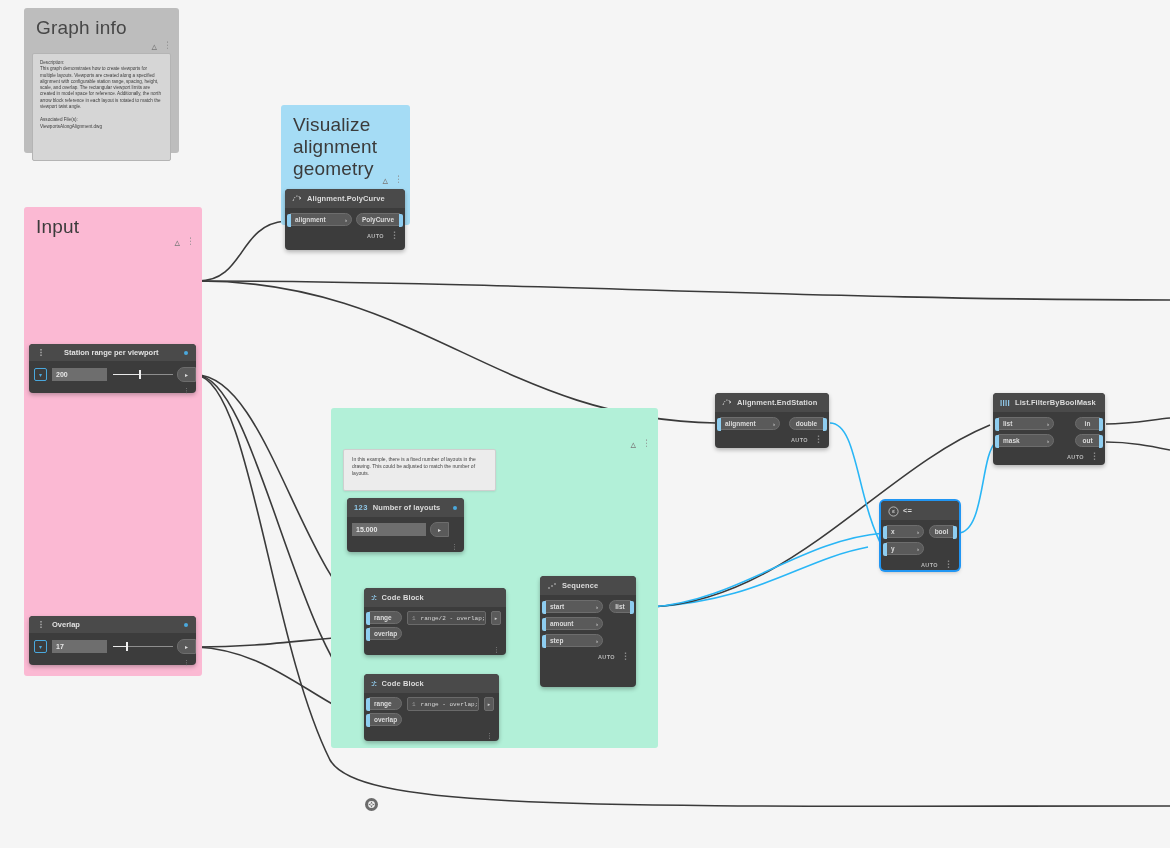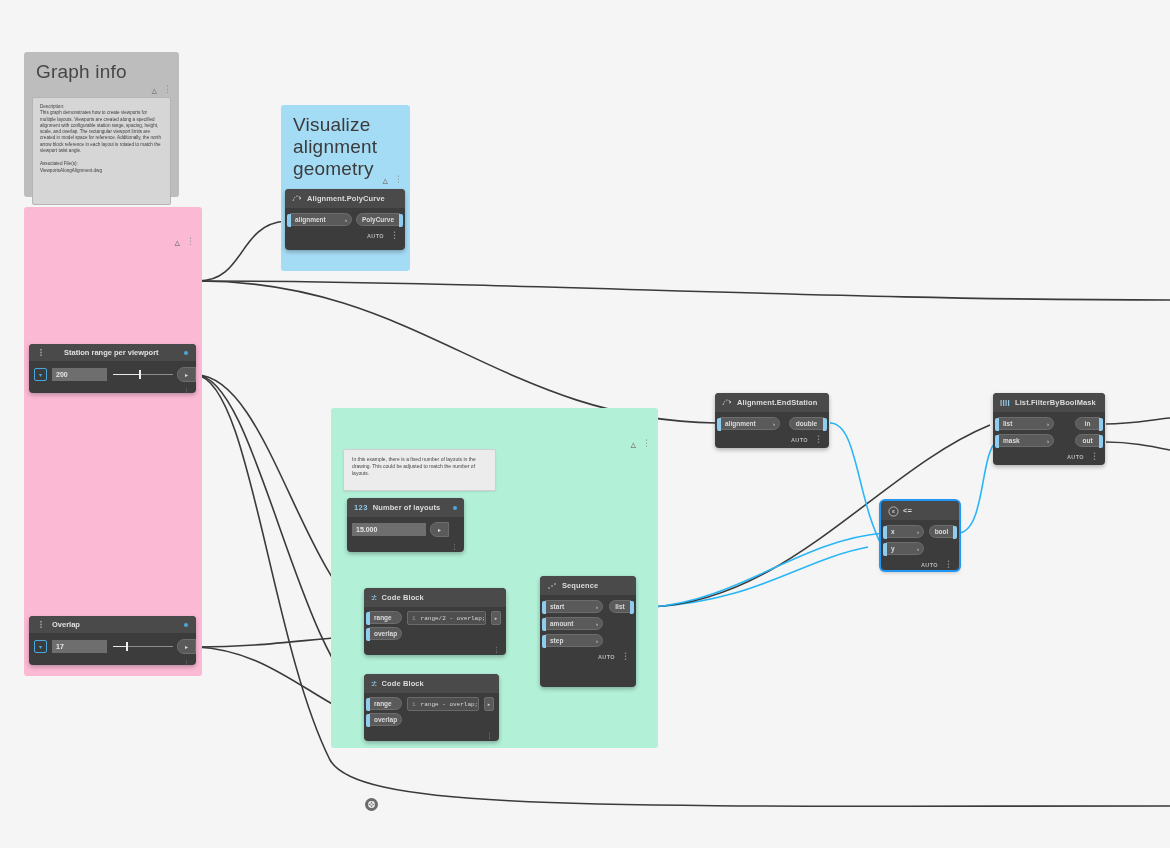--- a/index.html
+++ b/index.html
@@ -41,21 +41,20 @@
     font-size: 10px;
   }
   .chev { font-size: 11px; line-height: 8px; color: #7a7a7a; }
   .dots3 { letter-spacing: 0; font-size: 9px; color: #8a8a8a; line-height: 9px; }
 
   
   .infopanel {
     position: absolute;
     background: #bdbdbd;
     border-radius: 3px;
-    margin-top: 44px;
   }
   .infopanel .group-header { color: #474747; }
   .infobody {
     position: absolute;
     left: 8px; right: 8px;
     background: #d6d6d6;
     border: 1px solid #b4b4b4;
     border-radius: 2px;
     padding: 6px 7px;
     font-size: 4.6px;
@@ -247,21 +246,21 @@
     </div>
     <div class="infobody" style="top:45px; height:94px;">
       <p>Description:</p>
       <p>This graph demonstrates how to create viewports for multiple layouts. Viewports are created along a specified alignment with configurable station range, spacing, height, scale, and overlap. The rectangular viewport limits are created in model space for reference. Additionally, the north arrow block reference in each layout is rotated to match the viewport twist angle.</p>
       <div class="gap"></div>
       <p>Associated File(s):</p>
       <p>ViewportsAlongAlignment.dwg</p>
     </div>
   </div>
 
-  <div class="group" style="left:281px; top:105px; width:129px; height:166px; background:#a5dcf5;">
+  <div class="group" style="left:281px; top:105px; width:129px; height:120px; background:#a5dcf5;">
     <div class="group-header">Visualize alignment geometry</div>
     <div class="group-ctrls" style="top:70px;">
       <span class="chev">▵</span>
       <span class="dots3">⋮</span>
     </div>
   </div>
 
   <div class="node" style="left:285px; top:189px; width:120px; height:61px;">
     <div class="node-title">
       <span class="icon-sq">
@@ -285,20 +284,21 @@
         </div>
       </div>
     </div>
     <div class="node-footer">
       <span>AUTO</span>
       <span class="dots3">⋮</span>
     </div>
   </div>
 
   <div class="group" style="left:24px; top:207px; width:178px; height:469px; background:#fbb9d3;">
+    <div class="group-header">Input</div>
     <div class="group-ctrls" style="top:30px;">
       <span class="chev">▵</span>
       <span class="dots3">⋮</span>
     </div>
   </div>
 
 
   <div class="slider-node" style="left:29px; top:344px; width:167px; height:49px;">
     <div class="slider-head">
       <span class="hdots">⋮</span>

